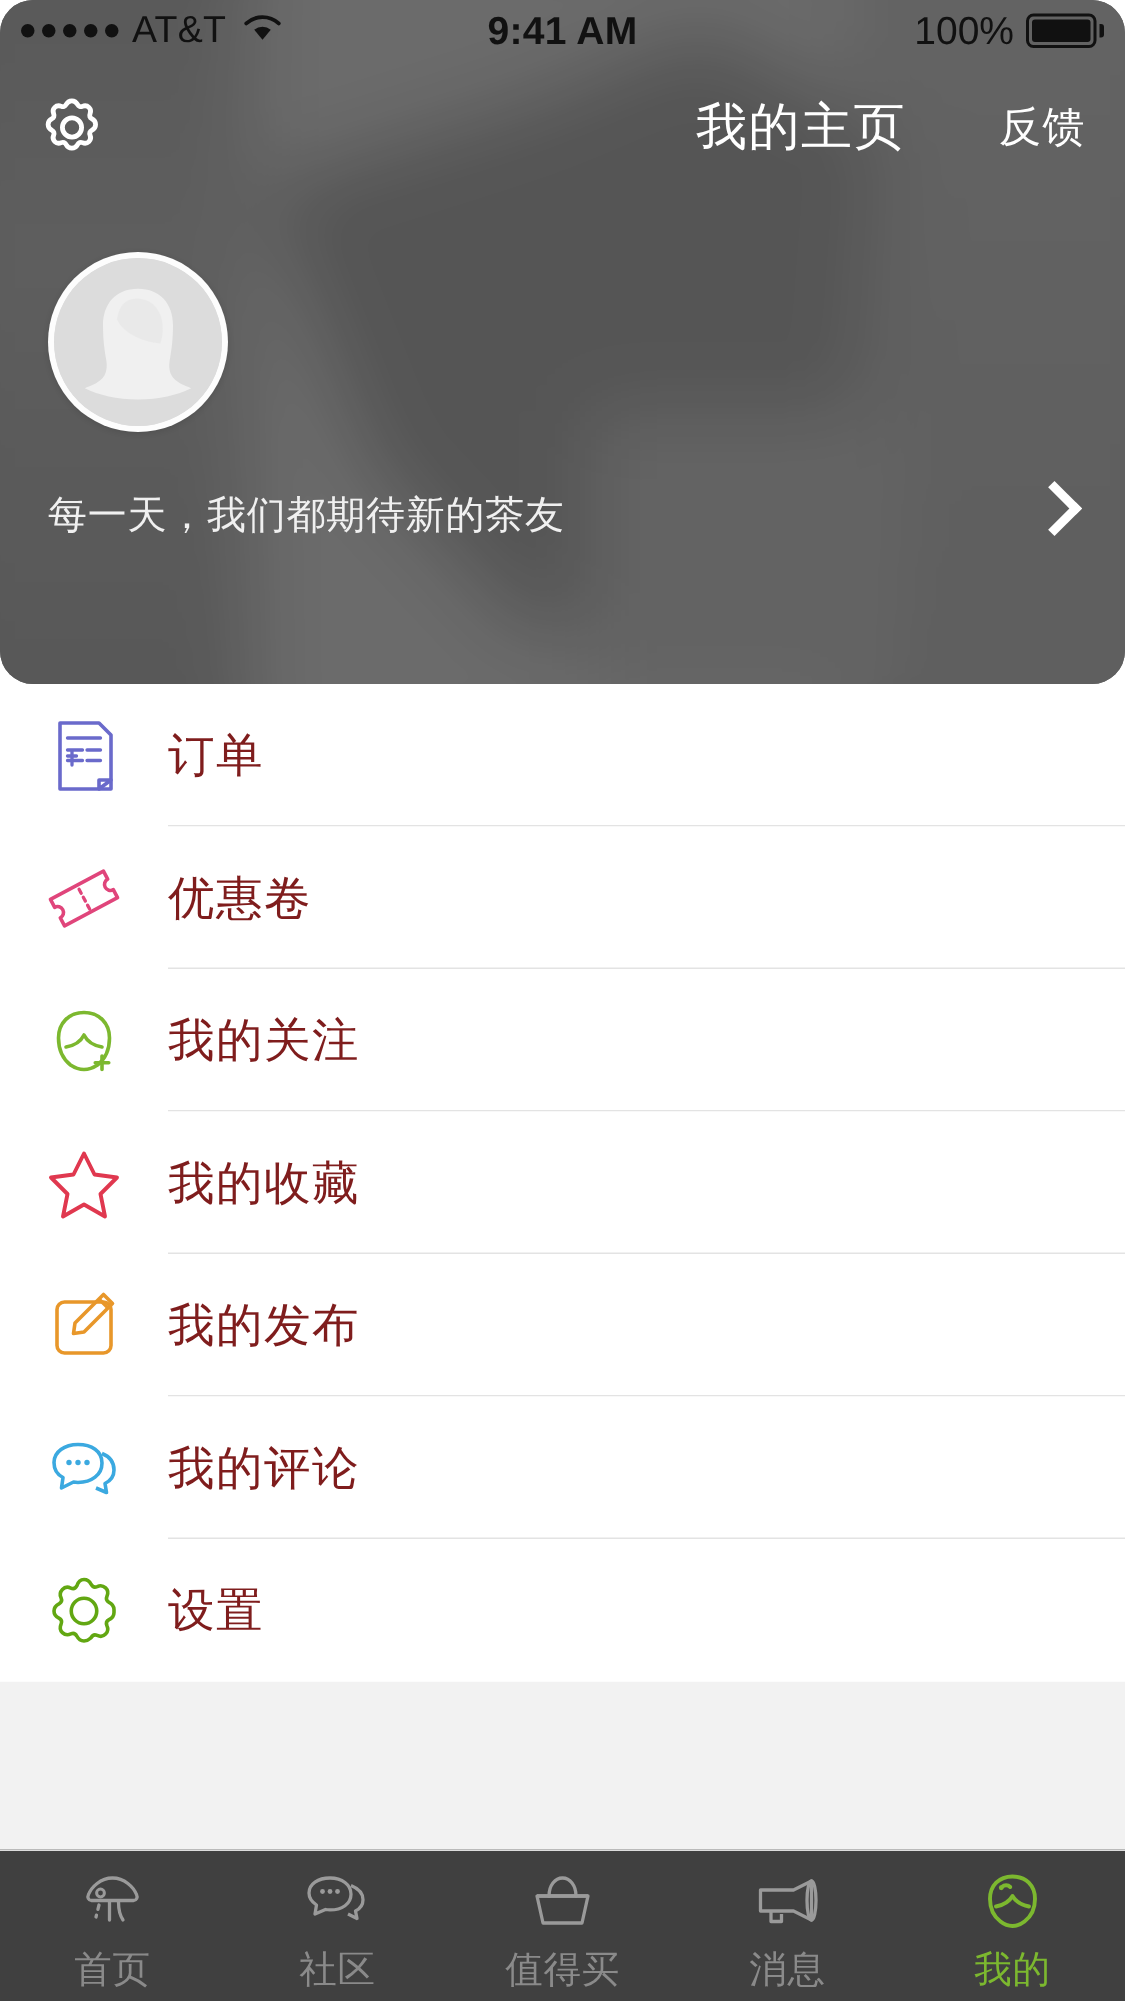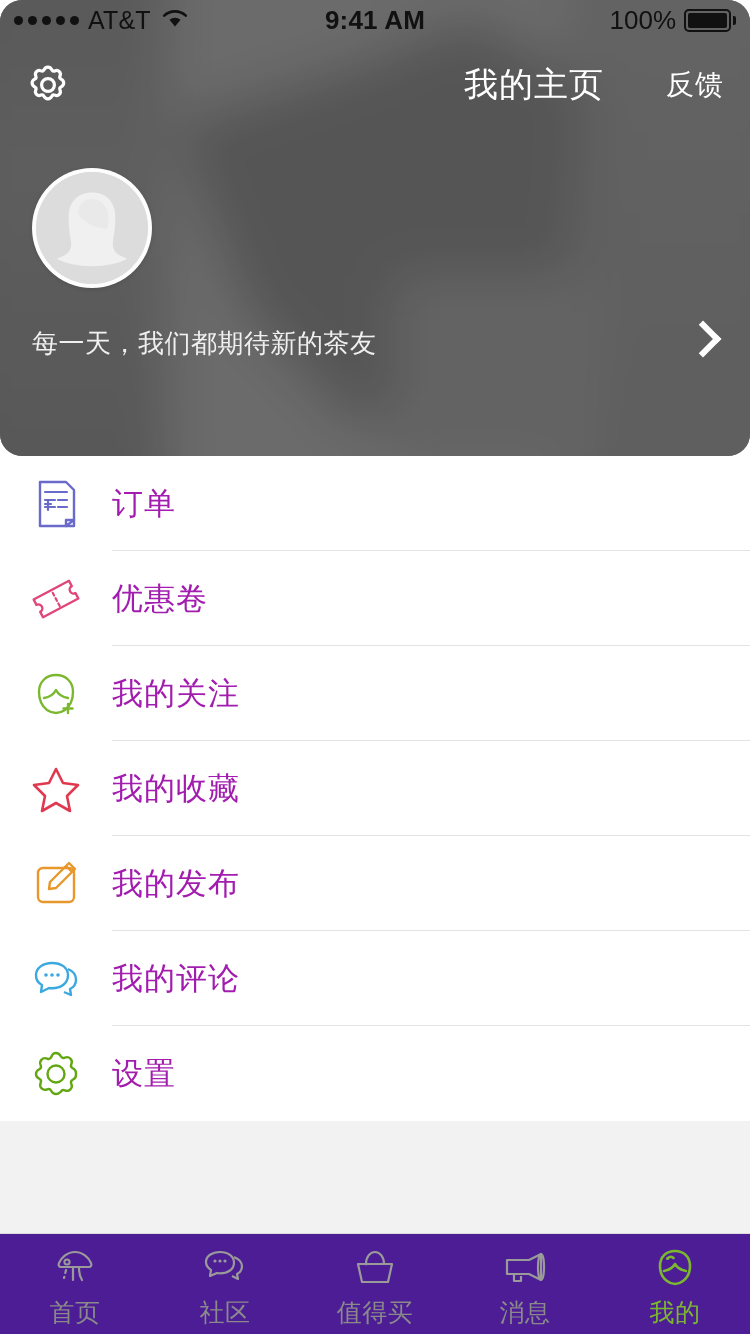--- a/index.html
+++ b/index.html
@@ -134,37 +134,37 @@
   }
   .menu-row .m-icon {
     width: 64px; height: 64px;
     display:flex; align-items:center; justify-content:center;
     flex: 0 0 64px;
   }
   .menu-row .m-icon svg { width: 56px; height: 56px; display:block; }
   .menu-row .m-label {
     margin-left: 24px;
     font-size: 31px;
-    color: #a21caf;
+    color: #7f1d1d;
     letter-spacing: 1px;
   }
   .menu-row::after {
     content: "";
     position: absolute; left: 112px; right: 0; bottom: 0;
     height: 1px; background: #e3e3e3;
   }
   .menu-row.last::after { display: none; }
 
   .filler { background: #f2f2f2; height: 113px; }
 
   
   .tabbar {
     position:absolute; left:0; right:0; bottom:0;
     height: 101px;
-    background:#4c1d95;
+    background:#404040;
     border-top: 1px solid #dcdcdc;
     display:flex;
   }
   .tab {
     flex:1; display:flex; flex-direction:column;
     align-items:center; justify-content:center;
     gap: 6px; cursor:pointer;
     padding-top: 6px;
   }
   .tab svg { width: 48px; height: 44px; display:block; }

